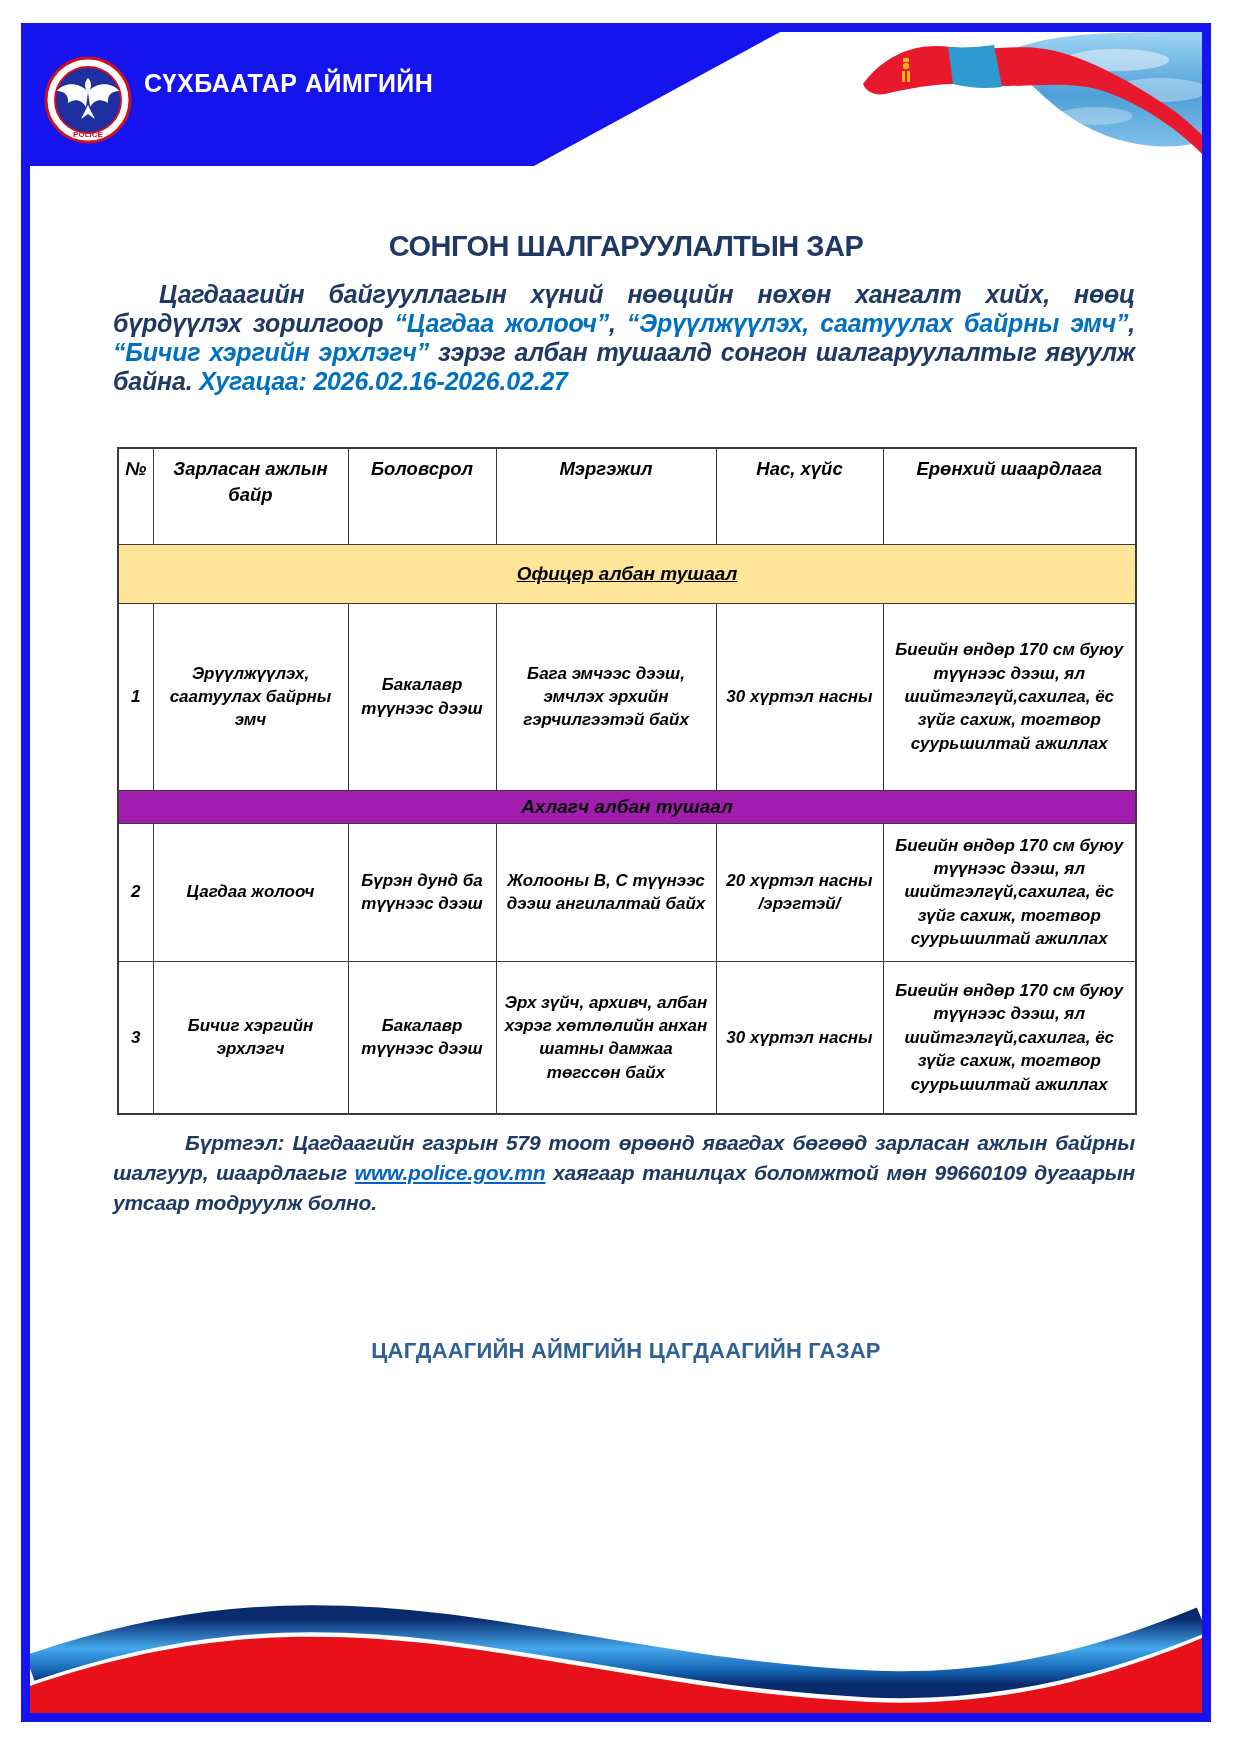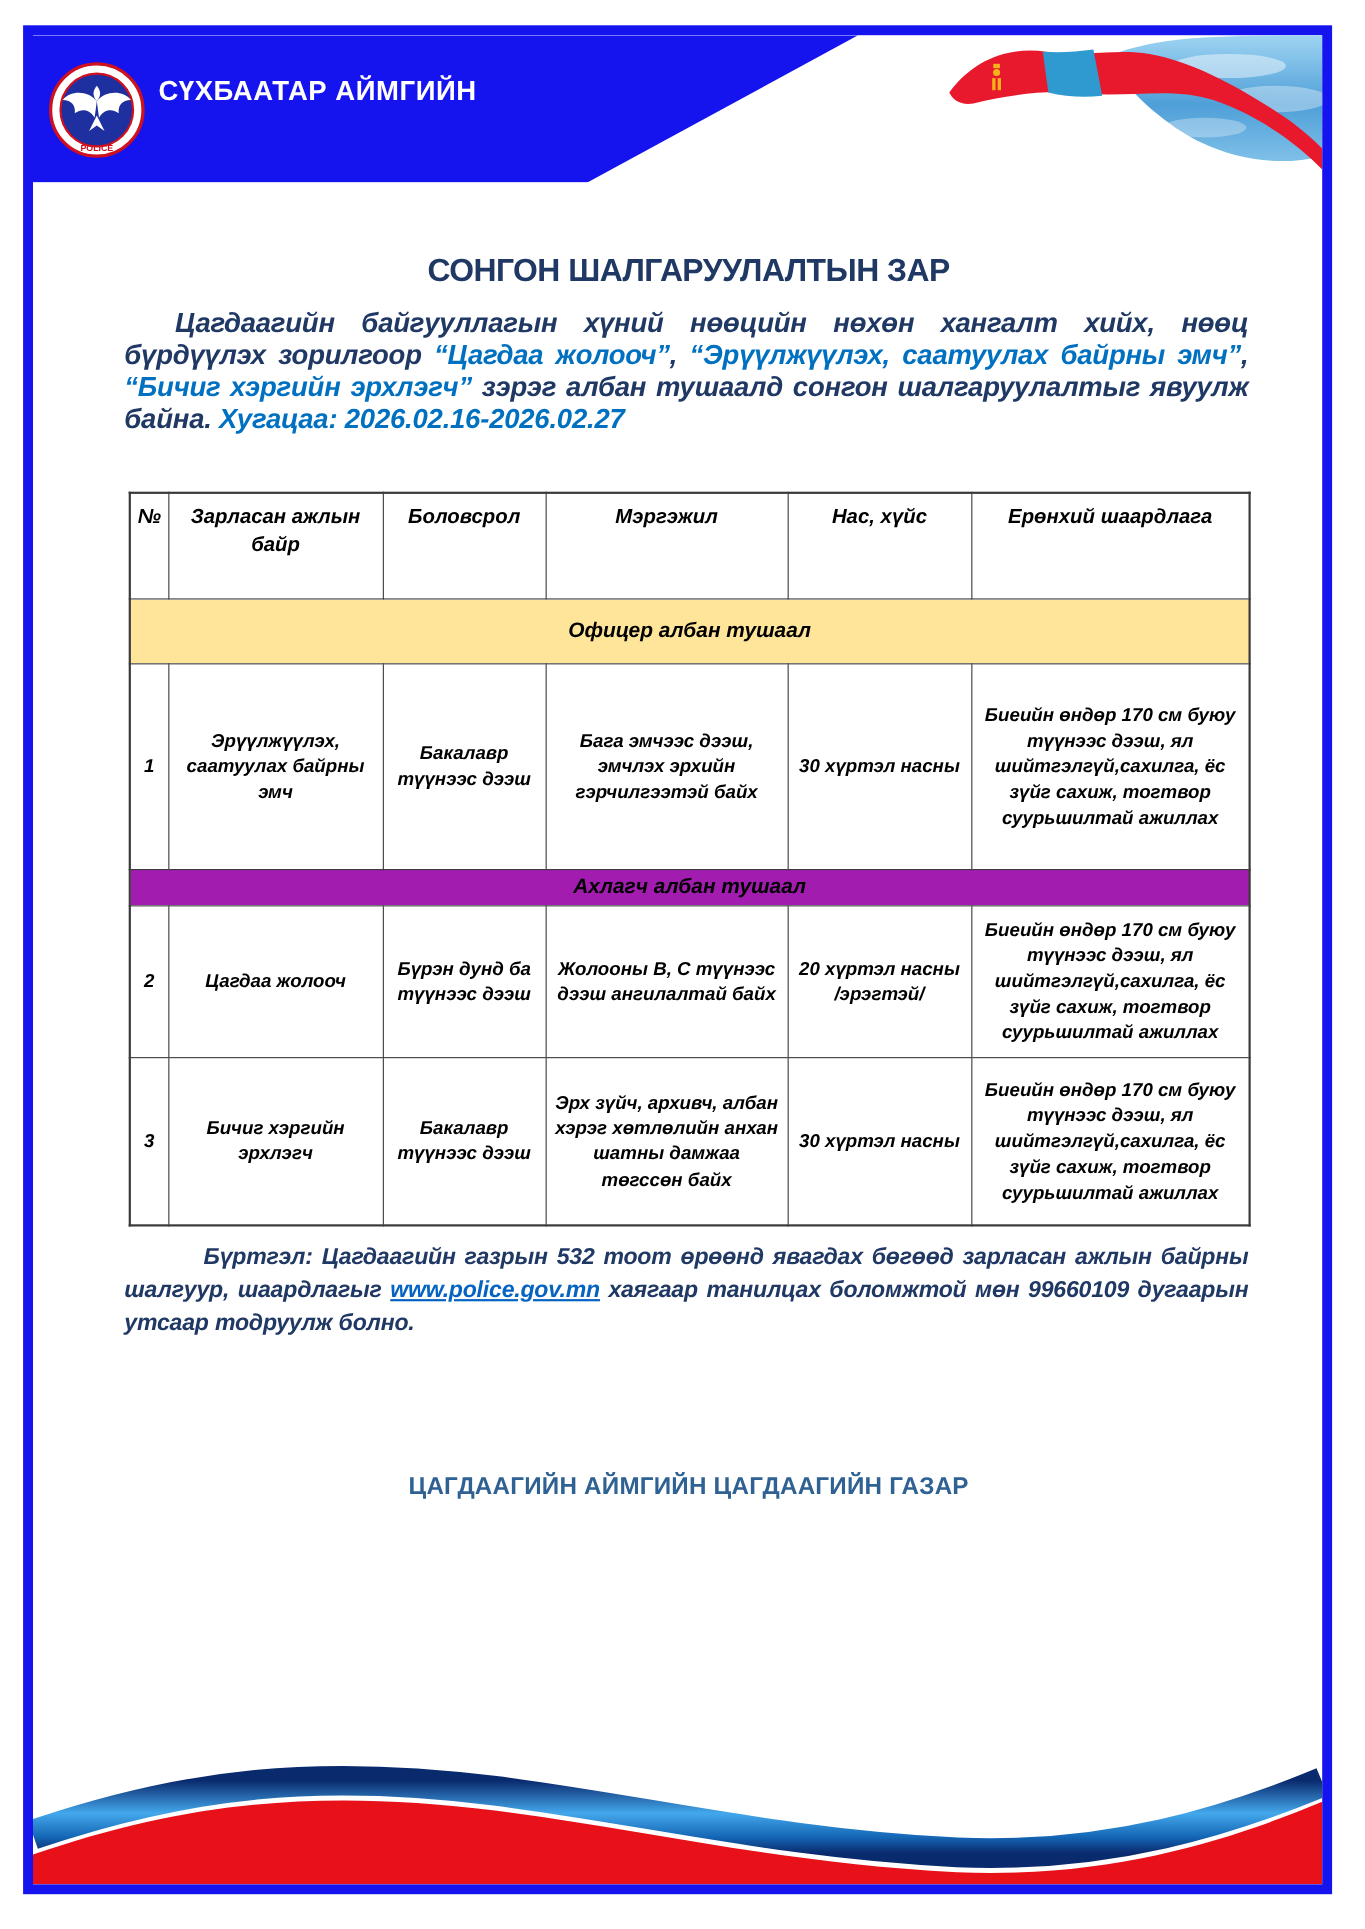--- a/index.html
+++ b/index.html
@@ -44,21 +44,21 @@
     position:absolute; left:117px; top:447px; width:1018px;
     border-collapse:collapse; table-layout:fixed;
     font-style:italic; font-weight:bold; color:#000; font-size:17px; line-height:1.38;
   }
   table.jobs th, table.jobs td {
     border:1px solid #3a3a3a; text-align:center; padding:2px 6px;
     overflow:hidden;
   }
   table.jobs { border:2px solid #3a3a3a; }
   table.jobs thead th { height:96px; vertical-align:top; padding-top:7px; font-size:18.5px; }
-  tr.band-officer td { background:#ffe599; height:33px; font-size:19px; padding:16px; }
+  tr.band-officer td { background:#ffe599; height:33px; font-size:19px; padding:16px;text-decoration:underline; }
   tr.band-sergeant td { background:#a21caf; height:33px; font-size:19px; padding:2px; }
   tr.row-1 { height:187px; }
   tr.row-2 { height:138px; }
   tr.row-3 { height:153px; }
   td.col-edu { padding:2px 18px; }
   td.col-age { padding:2px 22px; }
   td.col-prof { padding:2px 14px;margin-top:44px; }
   
   .registration {
     position:absolute; left:113px; top:1128px; width:1022px;
@@ -172,21 +172,21 @@
       <td>Бичиг хэргийн эрхлэгч</td>
       <td class="col-edu">Бакалавр түүнээс дээш</td>
       <td class="col-prof">Эрх зүйч, архивч, албан хэрэг хөтлөлийн анхан шатны дамжаа төгссөн байх</td>
       <td class="col-age">30 хүртэл насны</td>
       <td>Биеийн өндөр 170 см буюу түүнээс дээш, ял шийтгэлгүй,сахилга, ёс зүйг сахиж, тогтвор суурьшилтай ажиллах</td>
     </tr>
   </tbody>
 </table>
 
 <div class="registration">
-  <span>Бүртгэл: Цагдаагийн газрын 532 тоот өрөөнд явагдах бөгөөд зарласан ажлын байрны шалгуур, шаардлагыг </span><span class="site-link">www.police.gov.mn</span><span> хаягаар танилцах боломжтой мөн 99660109 дугаарын утсаар тодруулж болно.</span>
+  <span>Бүртгэл: Цагдаагийн газрын 579 тоот өрөөнд явагдах бөгөөд зарласан ажлын байрны шалгуур, шаардлагыг </span><span class="site-link">www.police.gov.mn</span><span> хаягаар танилцах боломжтой мөн 99660109 дугаарын утсаар тодруулж болно.</span>
 </div>
 
 <div class="signature">ЦАГДААГИЙН АЙМГИЙН ЦАГДААГИЙН ГАЗАР</div>
 
 <div class="bottom-wave">
   <svg width="1172" height="141" viewBox="0 0 1172 141">
     <defs>
       <linearGradient id="ribbon" x1="0" y1="0" x2="0" y2="1">
         <stop offset="0" stop-color="#0a2a6e"></stop>
         <stop offset="0.45" stop-color="#44a8ec"></stop>

